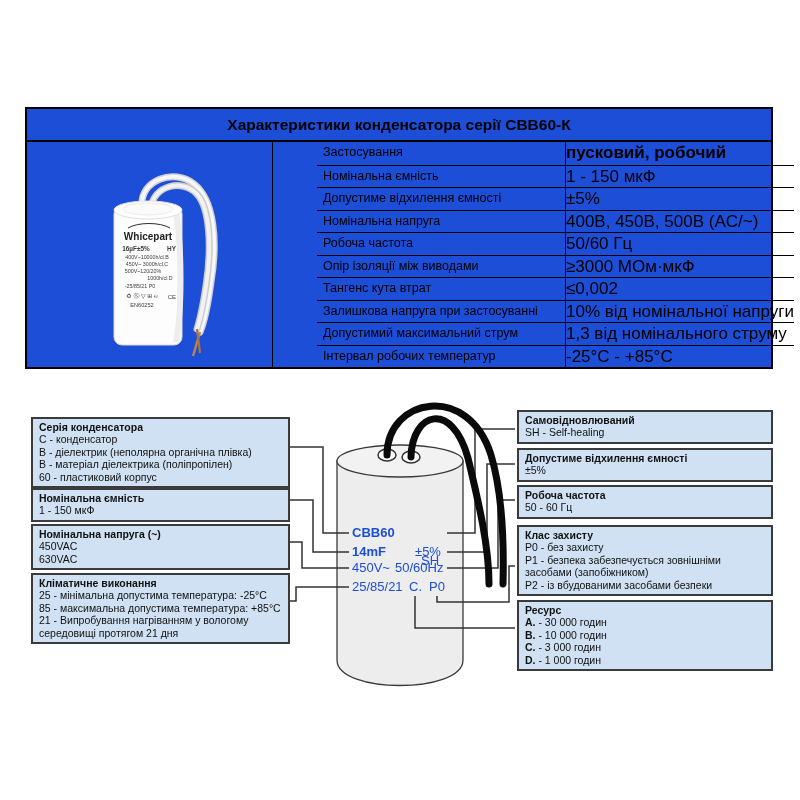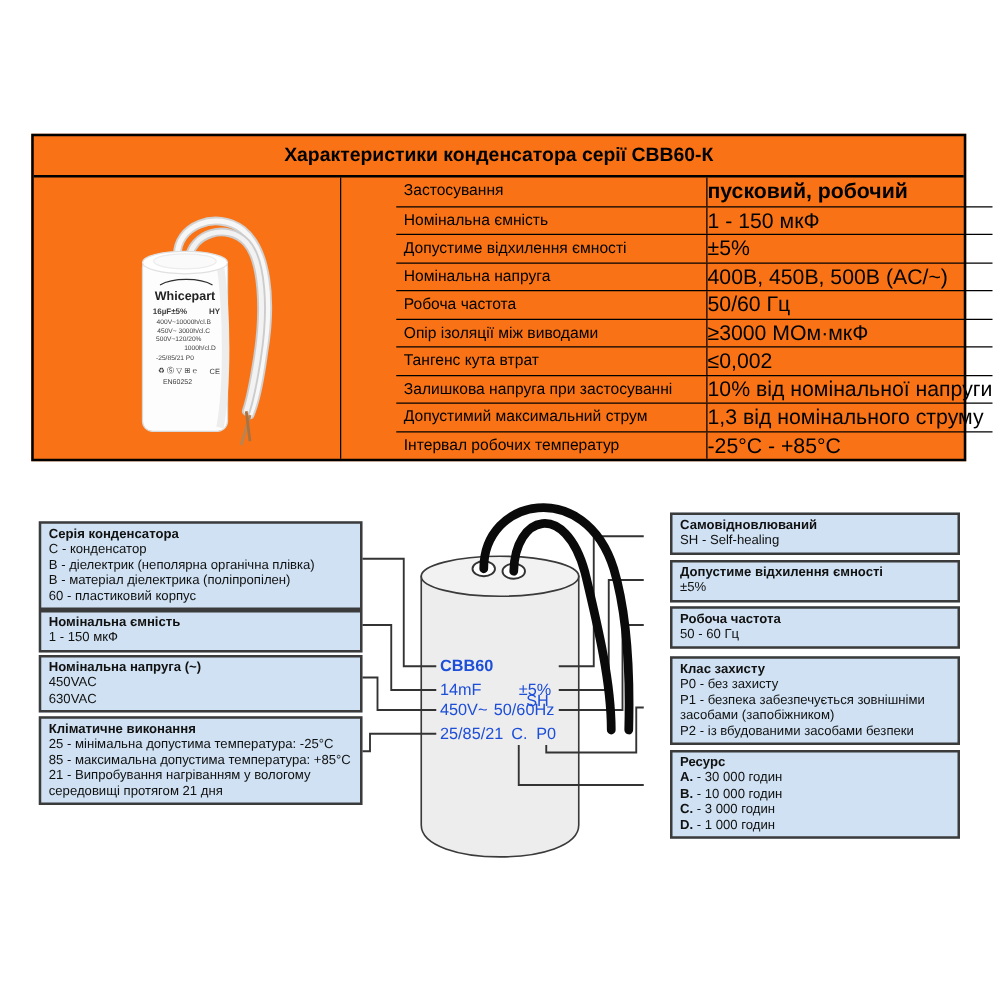--- a/index.html
+++ b/index.html
@@ -1,53 +1,53 @@
 <!DOCTYPE html>
 <html><head>
 <meta charset="utf-8">
 <style>
   html,body{margin:0;padding:0;background:#fff;}
   .page{position:relative;width:800px;height:800px;background:#fff;overflow:hidden;
         font-family:"Liberation Sans",sans-serif;color:#000;}
 
   
-  .spec-table{position:absolute;left:25px;top:107px;width:748px;border:2px solid #000;background:#f97316;box-sizing:border-box;}
+  .spec-table{position:absolute;left:25px;top:107px;width:748px;border:2px solid #000;background:#1d4ed8;box-sizing:border-box;}
   .spec-title{height:31px;line-height:31px;text-align:center;font-weight:bold;font-size:15.5px;border-bottom:2px solid #000;}
   .spec-body{display:flex;}
   .photo-cell{flex:0 0 245px;border-right:1.5px solid #000;position:relative;}
   .spec-rows{flex:1;display:flex;flex-direction:column;margin-left:44px;}
   .srow{display:flex;height:22.5px;box-sizing:border-box;}
   .srow + .srow{border-top:1px solid #000;}
   .slabel{flex:0 0 249px;border-right:1px solid #000;box-sizing:border-box;
           font-size:12.5px;line-height:21px;padding-left:6px;white-space:nowrap;overflow:hidden;}
   .svalue{flex:1;font-size:17px;line-height:21px;text-align:left;white-space:nowrap;overflow:hidden;}
   .svalue.b{font-weight:bold;}
 
   
   .diagram-svg{position:absolute;left:0;top:0;width:800px;height:800px;pointer-events:none;}
   .callout{position:absolute;background:#cfe1f2;border:2px solid #3b3b3b;box-sizing:border-box;
            padding:2px 6px 3px 6px;font-size:10.5px;line-height:1.18;color:#111;}
   .callout .ch{font-weight:bold;}
   .callout .cl b{font-weight:bold;}
   .cbox-l{left:31px;width:259px;}
-  .cbox-r{left:517px;width:232px;margin-left:19px;}
+  .cbox-r{left:517px;width:256px;}
   #box-series{top:417px;}
   #box-capacitance{top:488px;}
   #box-voltage{top:524px;}
   #box-climate{top:573px;}
   #box-selfheal{top:410px;}
   #box-tolerance{top:448px;}
   #box-frequency{top:485px;}
   #box-protection{top:525px;}
   #box-resource{top:600px;}
 
   .mk{position:absolute;font-size:13px;line-height:16px;color:#1d4ed8;white-space:nowrap;}
   #mk-series{left:352px;top:525px;font-weight:bold;}
   #mk-sh{left:421px;top:525px;margin-top:28px;}
-  #mk-cap{left:352px;top:544px;}
+  #mk-cap{left:352px;top:544px;font-weight:bold;}
   #mk-tol{left:415px;top:544px;}
   #mk-volt{left:352px;top:560px;}
   #mk-freq{left:395px;top:560px;}
   #mk-clim{left:352px;top:579px;}
   #mk-res{left:409px;top:579px;}
   #mk-prot{left:429px;top:579px;}
 
   .photo-svg{position:absolute;left:63px;top:18px;width:160px;height:200px;}
 </style>
 </head>

